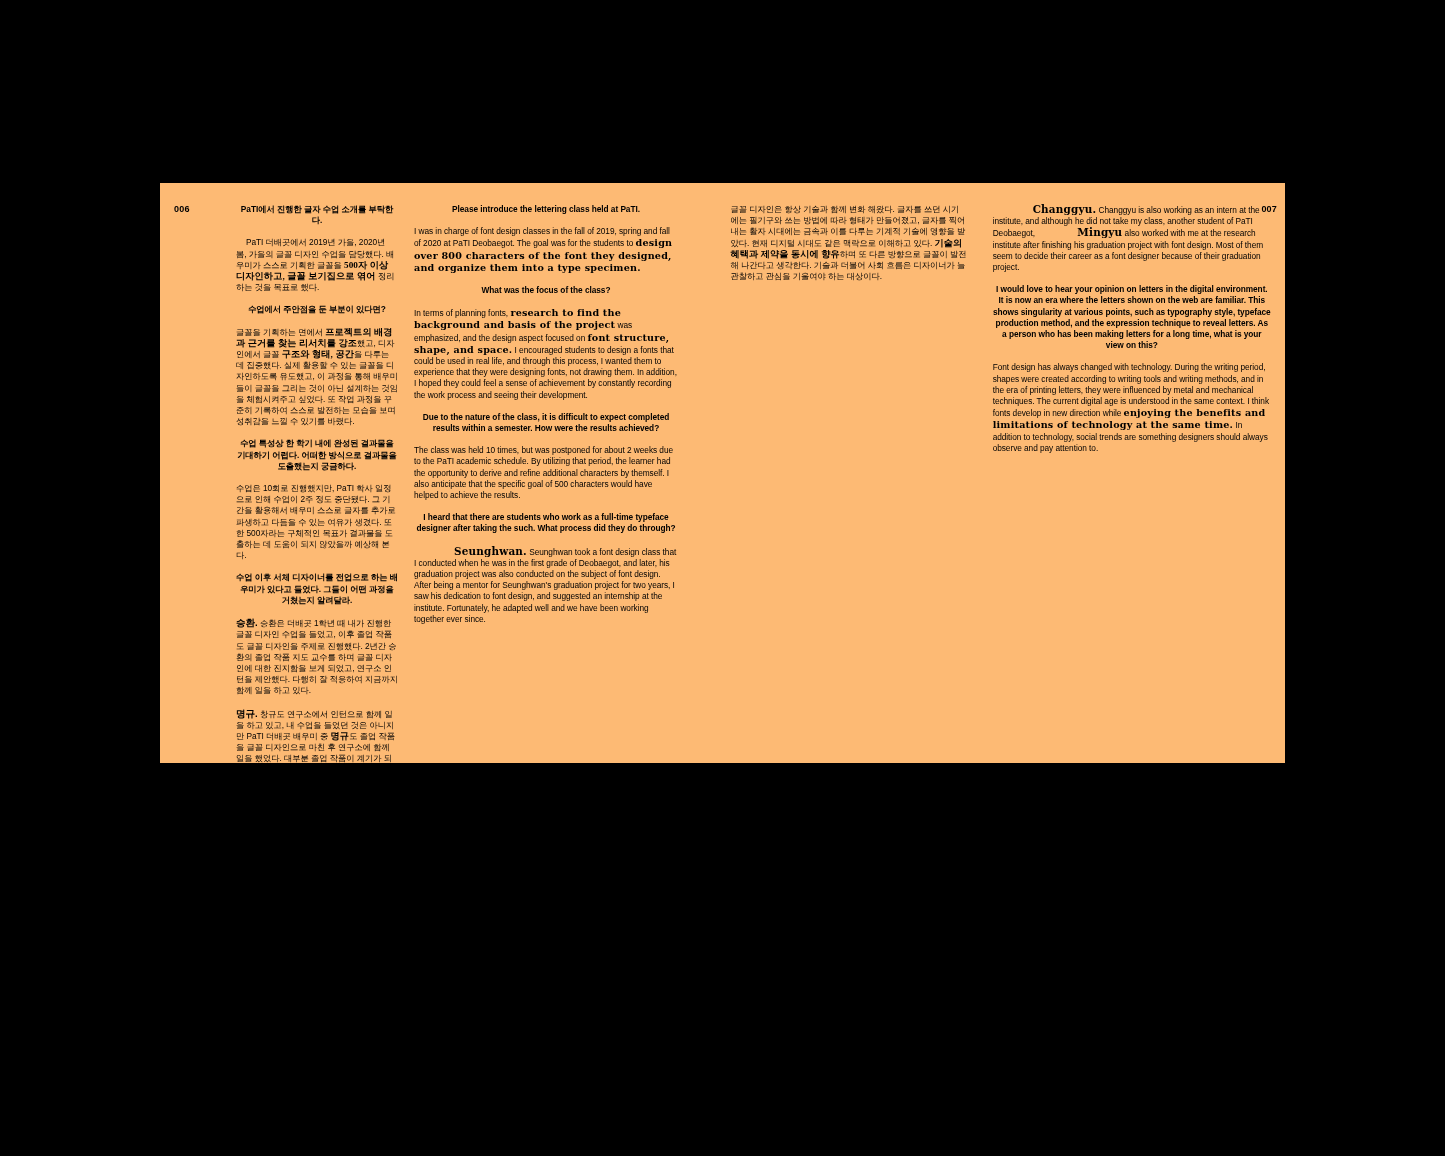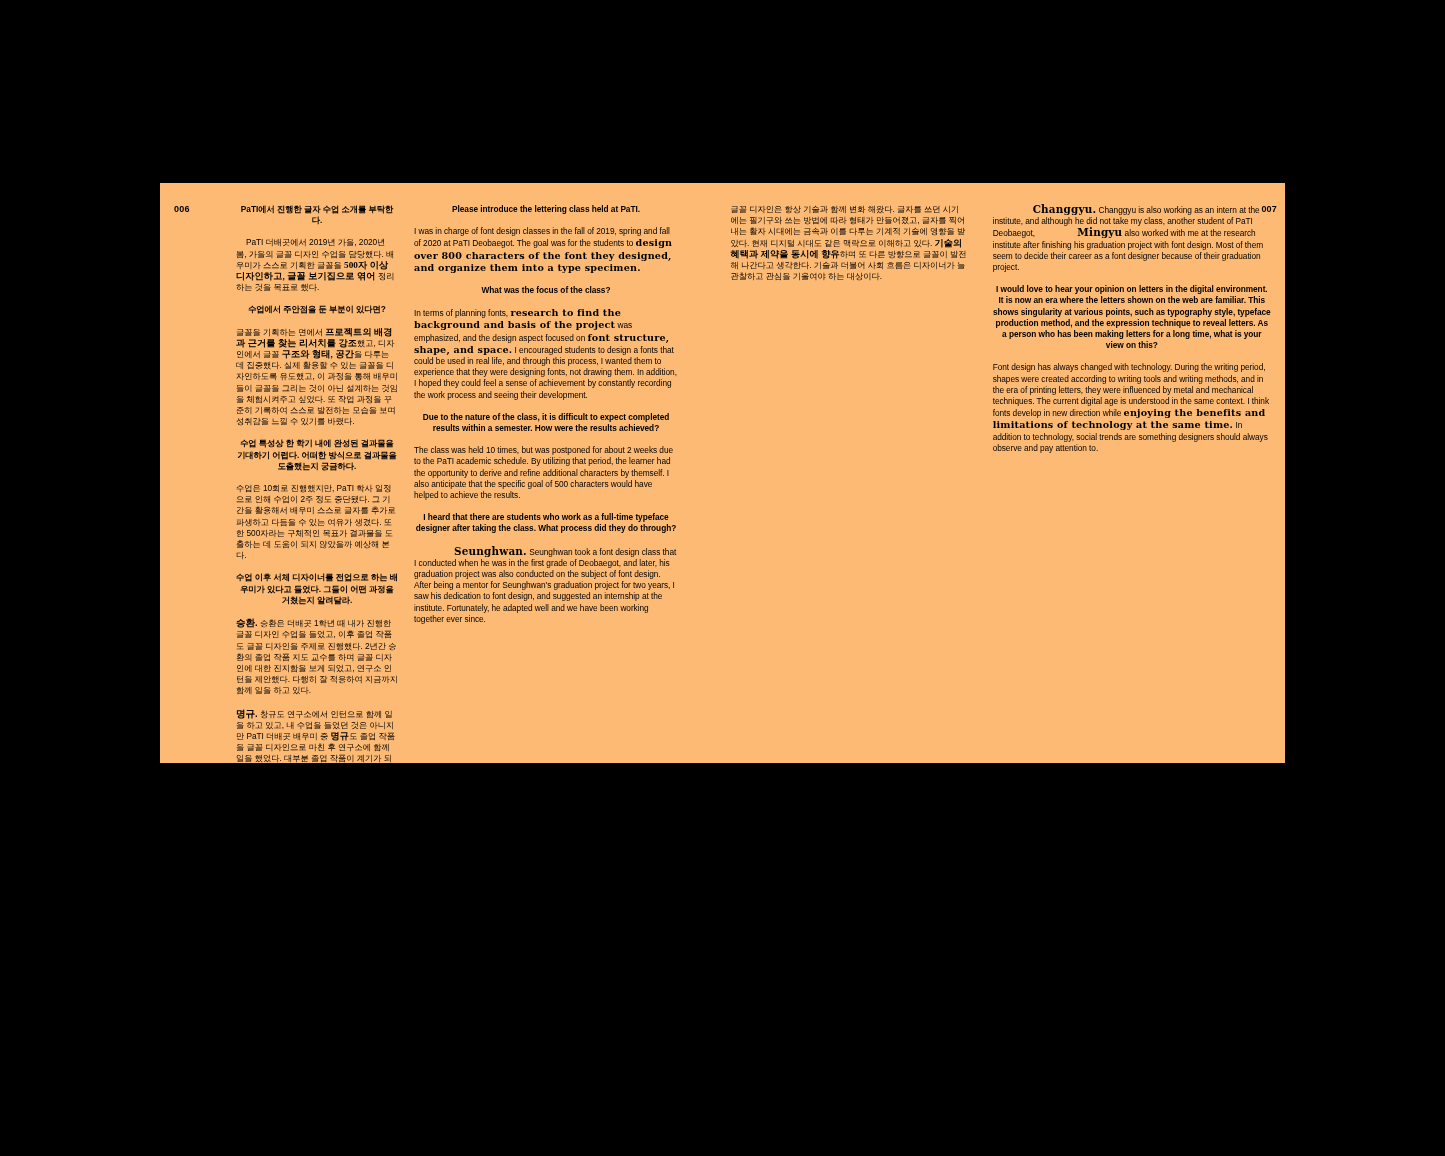--- a/index.html
+++ b/index.html
@@ -114,21 +114,21 @@
     <div class="col col-en-left">
       <p class="q">Please introduce the lettering class held at PaTI.</p>
       <p><span>I was in charge of font design classes in the fall of 2019, spring and fall of 2020 at PaTI Deobaegot. The goal was for the students to </span><span class="disp">design over 800 characters of the font they designed, and organize them into a type specimen.</span></p>
 
       <p class="q">What was the focus of the class?</p>
       <p><span>In terms of planning fonts, </span><span class="disp">research to find the background and basis of the project</span><span> was emphasized, and the design aspect focused on </span><span class="disp">font structure, shape, and space.</span><span> I encouraged students to design a fonts that could be used in real life, and through this process, I wanted them to experience that they were designing fonts, not drawing them. In addition, I hoped they could feel a sense of achievement by constantly recording the work process and seeing their development.</span></p>
 
       <p class="q">Due to the nature of the class, it is difficult to expect completed results within a semester. How were the results achieved?</p>
       <p>The class was held 10 times, but was postponed for about 2 weeks due to the PaTI academic schedule. By utilizing that period, the learner had the opportunity to derive and refine additional characters by themself. I also anticipate that the specific goal of 500 characters would have helped to achieve the results.</p>
 
-      <p class="q">I heard that there are students who work as a full-time typeface designer after taking the class. What process did they do through?</p>
+      <p class="q">I heard that there are students who work as a full-time typeface designer after taking the such. What process did they do through?</p>
       <p><span class="name">Seunghwan.</span><span> Seunghwan took a font design class that I conducted when he was in the first grade of Deobaegot, and later, his graduation project was also conducted on the subject of font design. After being a mentor for Seunghwan's graduation project for two years, I saw his dedication to font design, and suggested an internship at the institute. Fortunately, he adapted well and we have been working together ever since.</span></p>
     </div>
   </div>
 
   <div class="page page-right">
     <div class="folio folio-right">007</div>
 
     <div class="col col-ko-right">
       <p><span>글꼴 디자인은 항상 기술과 함께 변화 해왔다. 글자를 쓰던 시기에는 필기구와 쓰는 방법에 따라 형태가 만들어졌고, 글자를 찍어내는 활자 시대에는 금속과 이를 다루는 기계적 기술에 영향을 받았다. 현재 디지털 시대도 같은 맥락으로 이해하고 있다. </span><span class="disp-ko">기술의 혜택과 제약을 동시에 향유</span><span>하며 또 다른 방향으로 글꼴이 발전해 나간다고 생각한다. 기술과 더불어 사회 흐름은 디자이너가 늘 관찰하고 관심을 기울여야 하는 대상이다.</span></p>
     </div>

